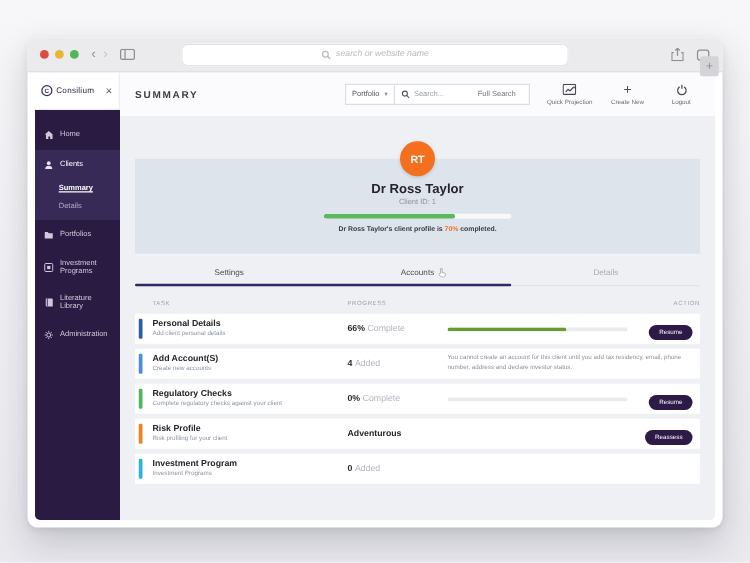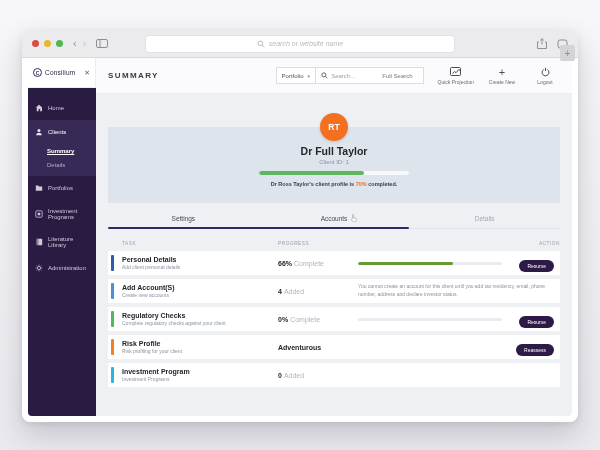--- a/index.html
+++ b/index.html
@@ -240,21 +240,21 @@
               </span>
               <span class="hlabel">Logout</span>
             </div>
           </div>
         </div>
 
         <div class="content">
 
           <div class="banner">
             <div class="avatar">RT</div>
-            <div class="cname">Dr Full Taylor</div>
+            <div class="cname">Dr Ross Taylor</div>
             <div class="cid">Client ID: 1</div>
             <div class="pbar">
               <span class="pfill" style="width: 70%;"></span>
             </div>
             <div class="caption">
               <span>Dr Ross Taylor's client profile is </span><span class="pct">70%</span><span> completed.</span>
             </div>
           </div>
 
           <div class="tabs">

